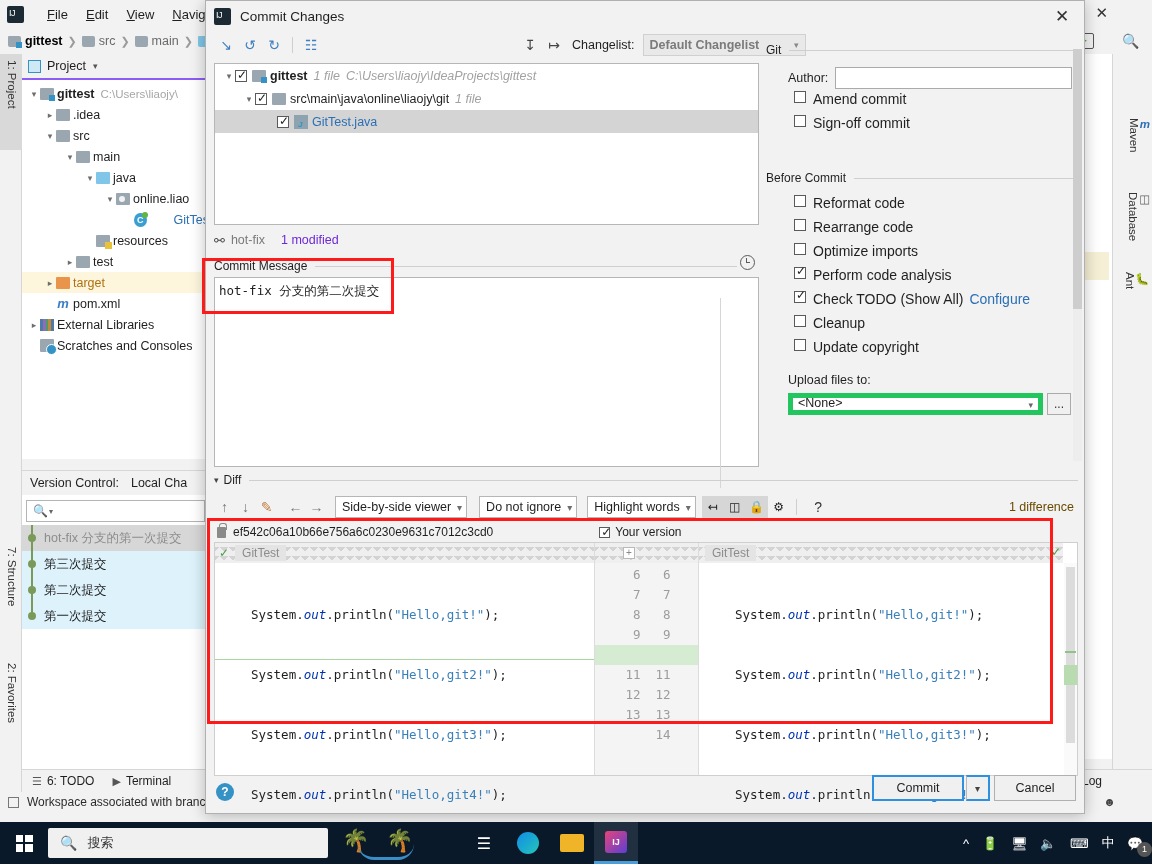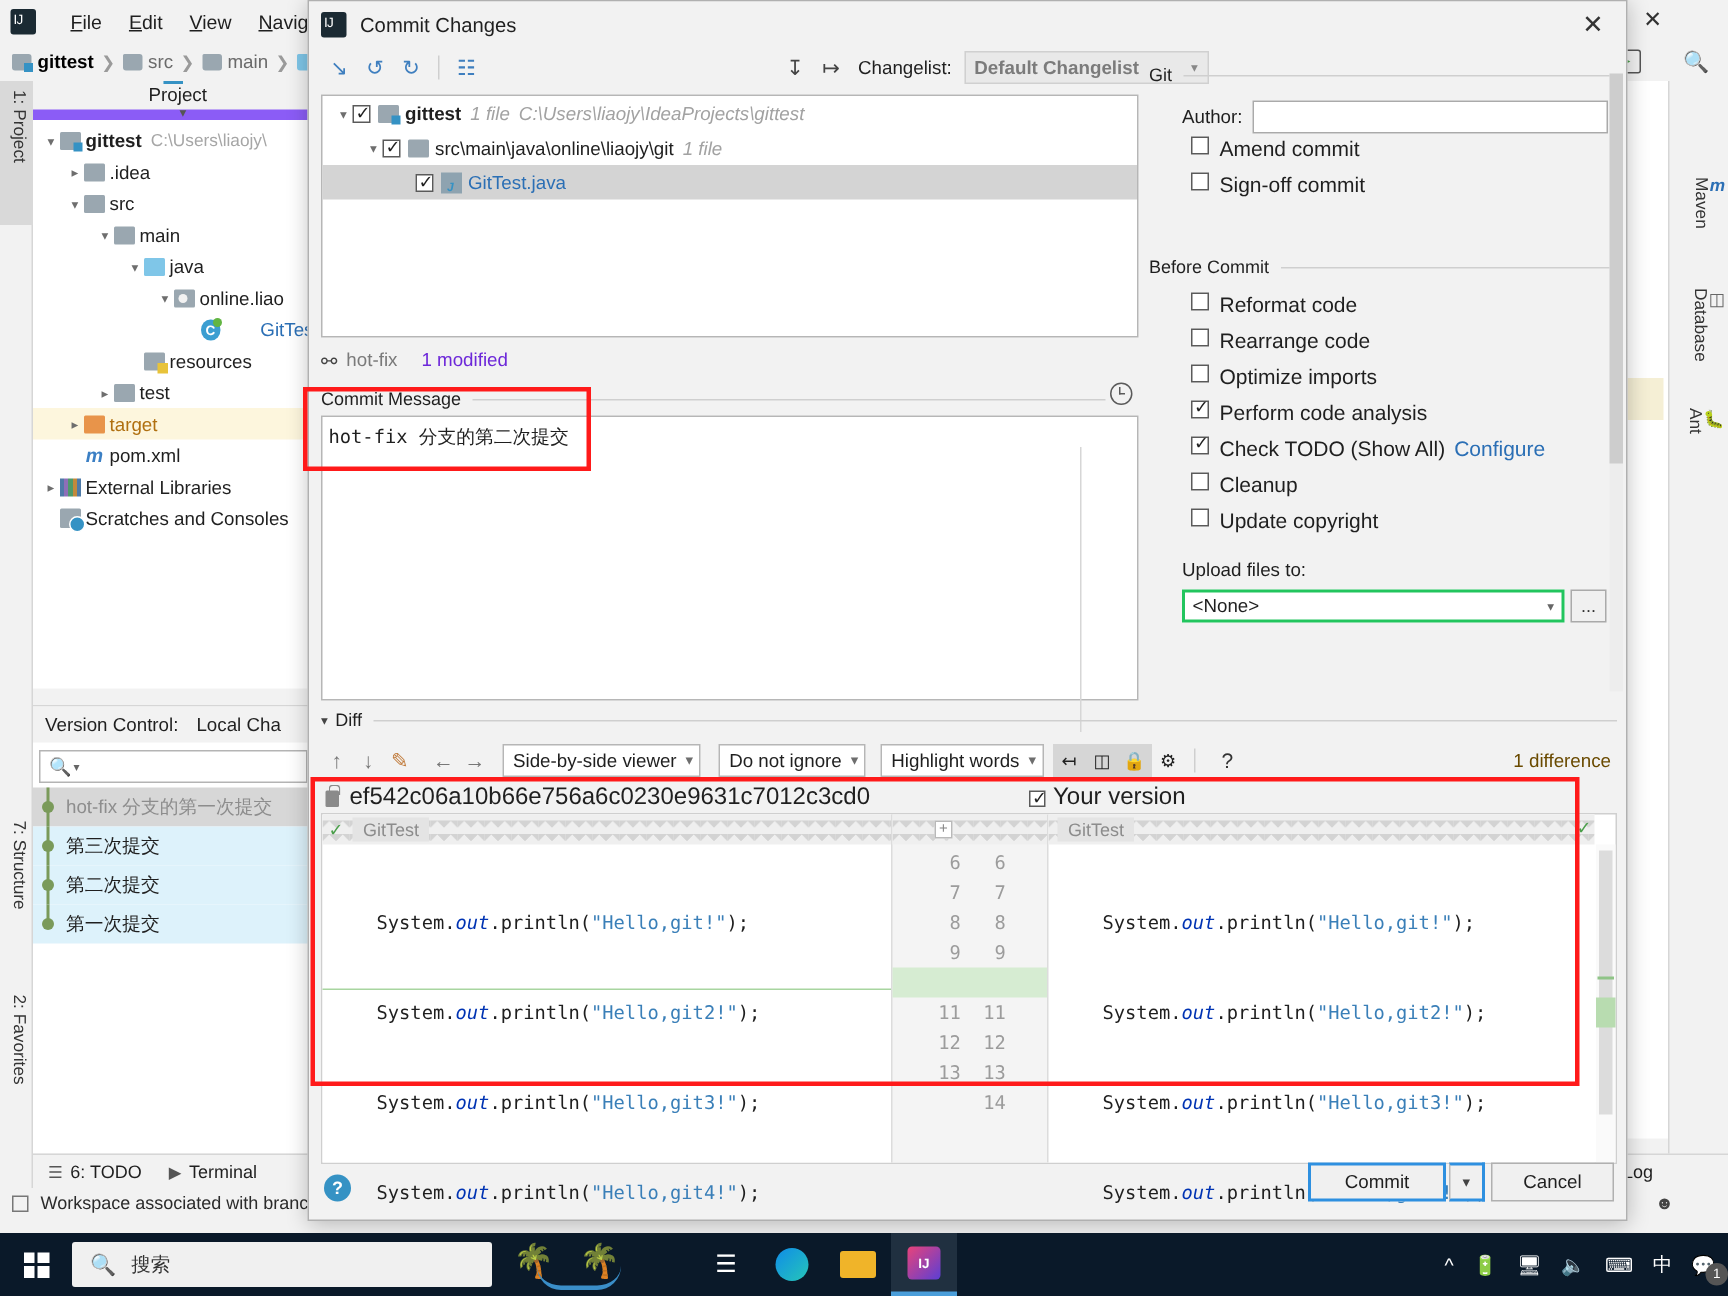--- a/index.html
+++ b/index.html
@@ -36,21 +36,21 @@
   .folder-ic.blue { background:#7fc6e8; }
 
   
   #leftstrip { position:absolute; left:0; top:54px; width:22px; height:741px; background:#f2f2f2; border-right:1px solid #d6d6d6;}
   .vtab { position:absolute; left:0; width:22px; writing-mode:vertical-rl; text-orientation:mixed;
           font-size:11.5px; color:#333; padding:6px 4px; white-space:nowrap; }
   .vtab.sel { background:#d9d9d9; }
 
   
   #project-panel { position:absolute; left:22px; top:54px; width:187px; height:405px; background:#ffffff; }
-  #proj-header { height:26px; background:#f2f2f2; display:flex; align-items:center; padding-left:6px; border-bottom:7px solid #8b5cf6;flex-direction:column;}
+  #proj-header { height:26px; background:#f2f2f2; display:flex; align-items:center; padding-left:6px; border-bottom:2px solid #8b5cf6;}
   .proj-icon { width:13px;height:13px;border:1.6px solid #3592c4; background:#cfe8f5; margin-right:6px;}
   .tree { padding-top:3px; font-size:12.5px; }
   .trow { height:21px; display:flex; align-items:center; white-space:nowrap; padding-left:4px; }
   .trow.sel-y { background:#fdf6dd; }
   .arrow { width:12px; color:#6e6e6e; font-size:9px; text-align:center; display:inline-block; }
   .arrow.down:before { content:"\25BE"; }
   .arrow.right:before { content:"\25B8"; }
   .tlabel { margin-left:3px; }
   .tlabel.bold { font-weight:bold; }
   .tpath { color:#a6a6a6; margin-left:6px; font-size:11.5px; }
@@ -149,40 +149,40 @@
   
   #opts { position:absolute; left:560px; top:40px; width:312px; height:428px; }
   .opt-group-title { font-size:12px; display:flex; align-items:center; height:18px;}
   .ck-row { display:flex; align-items:flex-start; height:24px; padding-left:28px; font-size:14px;}
   .ck { width:12px;height:12px;border:1px solid #5a5a5a;background:#fff;margin-right:7px;flex:none;position:relative;}
   .ck.on:after{content:"\2713"; position:absolute; left:1px; top:-4px; font-size:12px; color:#1f1f1f;}
   #author-row { display:flex; align-items:center; height:26px; padding-left:22px; margin-top:6px;}
   #author-input { width:237px;height:22px;border:1px solid #aaa;background:#fff;margin-left:7px;}
   #upload-label { padding-left:22px; font-size:12.5px; margin-top:10px;}
   #upload-row { display:flex; align-items:center; padding-left:22px; margin-top:6px; }
-  #upload-combo { width:255px;height:22px;border:2px solid #22c55e;background:#fff;display:flex;align-items:center;
+  #upload-combo { width:255px;height:22px;border:5px solid #22c55e;background:#fff;display:flex;align-items:flex-end;
                   justify-content:space-between;padding:0 5px;font-size:12.5px;}
   #upload-dots { width:24px;height:22px;border:1px solid #aaa;background:#f0f0f0;margin-left:4px;display:flex;
                  align-items:center;justify-content:center;font-size:12px;color:#333;}
   #opts-scroll { position:absolute; right:-4px; top:8px; width:9px; height:412px; background:#ededed;}
   #opts-scroll-thumb { position:absolute; left:0; top:0; width:9px; height:260px; background:#cdcdcd;}
 
   
   #diff-sec-title { position:absolute; left:8px; top:470px; width:864px; height:18px; display:flex; align-items:center; font-size:12px;}
   #diff-toolbar { position:absolute; left:8px; top:492px; width:864px; height:28px; display:flex; align-items:center; gap:0; }
   .dtb { width:21px;height:22px;display:flex;align-items:center;justify-content:center;font-size:14px;color:#777;}
   .dcombo { height:22px;border:1px solid #b6b6b6;background:#fff;display:flex;align-items:center;padding:0 4px 0 6px;
             font-size:12.5px;margin-right:6px;}
   .dcombo .cv { color:#6e6e6e; margin-left:6px; font-size:10px; }
   .dtb-sq { width:22px;height:22px;display:flex;align-items:center;justify-content:center;}
   .dtb-sq.on { background:#d6d6d6; }
   #diff-count { margin-left:auto; color:#6a4a00; font-size:12.5px; margin-right:4px;}
 
   
-  #diff-head { position:absolute; left:8px; top:521px; width:864px; height:20px; display:flex; align-items:center; font-size:16px;}
+  #diff-head { position:absolute; left:8px; top:521px; width:864px; height:20px; display:flex; align-items:center; font-size:12px;}
   .lock-ic { width:9px;height:11px;background:#8a8a8a;margin-right:7px;margin-left:3px;position:relative;border-radius:1px;}
   .lock-ic:before{content:"";position:absolute;left:1.5px;top:-4px;width:6px;height:6px;border:1.5px solid #8a8a8a;border-bottom:none;border-radius:3px 3px 0 0;}
 
   
   #diff-body { position:absolute; left:8px; top:541px; width:864px; height:234px; background:#fff; border:1px solid #cfcfcf;}
   .dpane-title { height:20px; background:#efefef; display:flex; align-items:center; position:relative; overflow:hidden;}
   .zig { position:absolute; left:0; top:0; right:0; height:20px;
          background:
            linear-gradient(135deg,#d0d0d0 25%, transparent 25%) 0 4px/9px 9px,
            linear-gradient(225deg,#d0d0d0 25%, transparent 25%) 0 4px/9px 9px;

